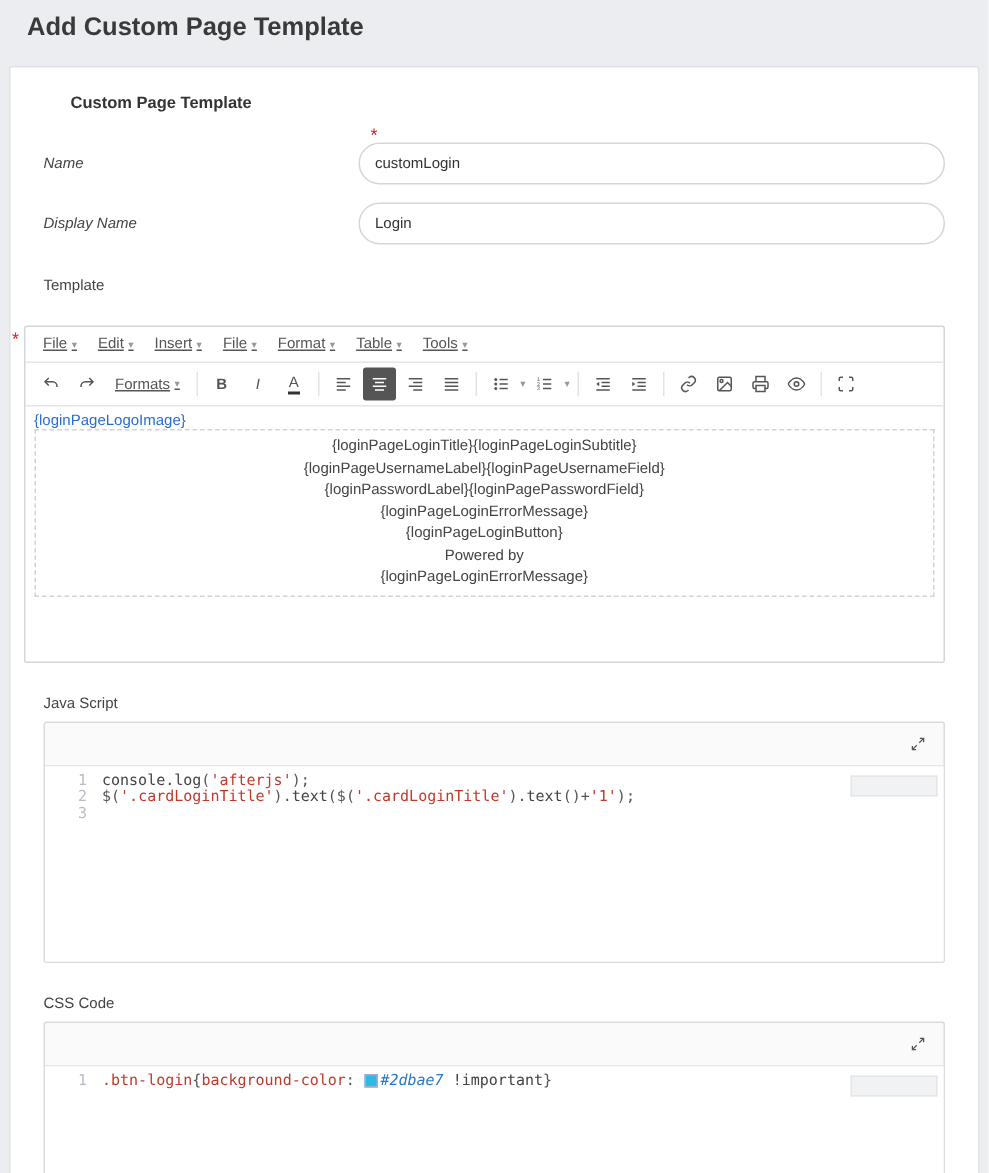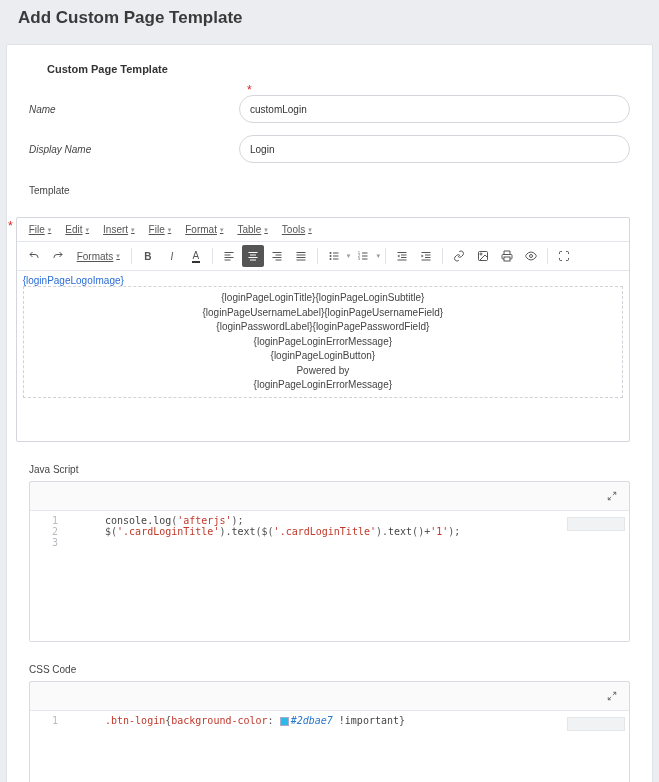--- a/index.html
+++ b/index.html
@@ -23,21 +23,21 @@
 .editor-content { padding: 4px 6px; font-size: 10px; min-height: 170px; }
 .logo-token { color: #2a6cd6; }
 .content-block { border: 1px dashed #cfd3d8; padding: 4px; }
 .content-tokens { text-align:center; font-size:10px; color:#444; line-height:1.45; }
 .sub-label { font-size: 10px; color:#444; margin: 22px 0 6px 0; }
 .code-wrap { border:1px solid #d8dbe0; background:#fafafa; border-radius:2px; }
 .code-top { display:flex; justify-content:flex-end; padding:3px 6px; border-bottom:1px solid #e4e7eb; }
 .code-body { background:#fff; padding:4px 0 4px 0; min-height:130px; font-family: Menlo, Consolas, monospace; font-size:10px; overflow:hidden; }
 .code-line { display:flex; }
 .gutter { width: 38px; text-align:right; padding-right:10px; color:#b8bcc2; user-select:none; }
-.code { white-space: pre; color:#444;margin-left:37px; }
+.code { white-space: pre; color:#444; }
 .tk-str { color:#c0392b; }
 .tk-key { color:#c0392b; }
 .tk-prop { color:#c0392b;text-align:center; }
 .tk-punc { color:#555; }
 .tk-color { color:#2978c9;font-style:italic; }
 .swatch { display:inline-block; width:9px; height:9px; background:#2dbae7; border:1px solid #aac; vertical-align:middle; margin-right:2px; }
 .preview-ghost { float:right; width:58px; height:14px; background:#f1f2f4; border:1px solid #e4e6ea; margin:2px 4px 0 0; }
 svg { display:block; }
 </style>
 </head>

